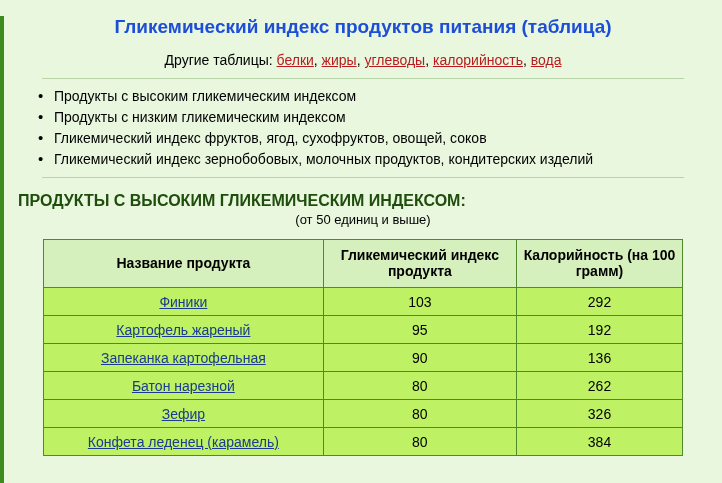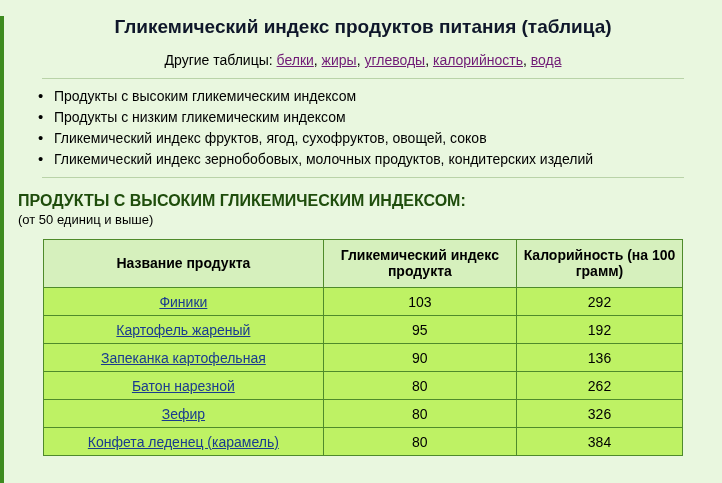--- a/index.html
+++ b/index.html
@@ -23,32 +23,32 @@
     box-sizing: border-box;
     border-left: 4px solid #3d8b1f;
   }
   .inner {
     padding: 0 14px 0 14px;
   }
   h1.title {
     text-align: center;
     font-size: 19px;
     font-weight: bold;
-    color: #0f172a;
+    color: #1d4ed8;
     margin: 16px 0 14px 0;
     letter-spacing: 0px;
   }
   .other-tables {
     text-align: center;
     font-size: 14px;
     margin: 0 0 10px 0;
     color: #000;
   }
   .other-tables a {
-    color: #701a75;
+    color: #b91c1c;
     text-decoration: underline;
   }
   .other-tables .sep {
     color: #000;
   }
   hr.rule {
     border: none;
     border-top: 1px solid #b9d3a8;
     margin: 8px 24px 8px 24px;
     height: 0;
@@ -76,20 +76,21 @@
     text-align: justify;
     padding-right: 6px;
   }
   .section-head {
     font-weight: bold;
     font-size: 16px;
     color: #1f4d0c;
     margin: 14px 0 2px 0;
   }
   .section-sub {
+    text-align: center;
     font-size: 13px;
     margin: 0 0 12px 0;
   }
   table.gi {
     border-collapse: collapse;
     margin: 0 auto;
     width: 640px;
     background: #f2fbe9;
   }
   table.gi th, table.gi td {

